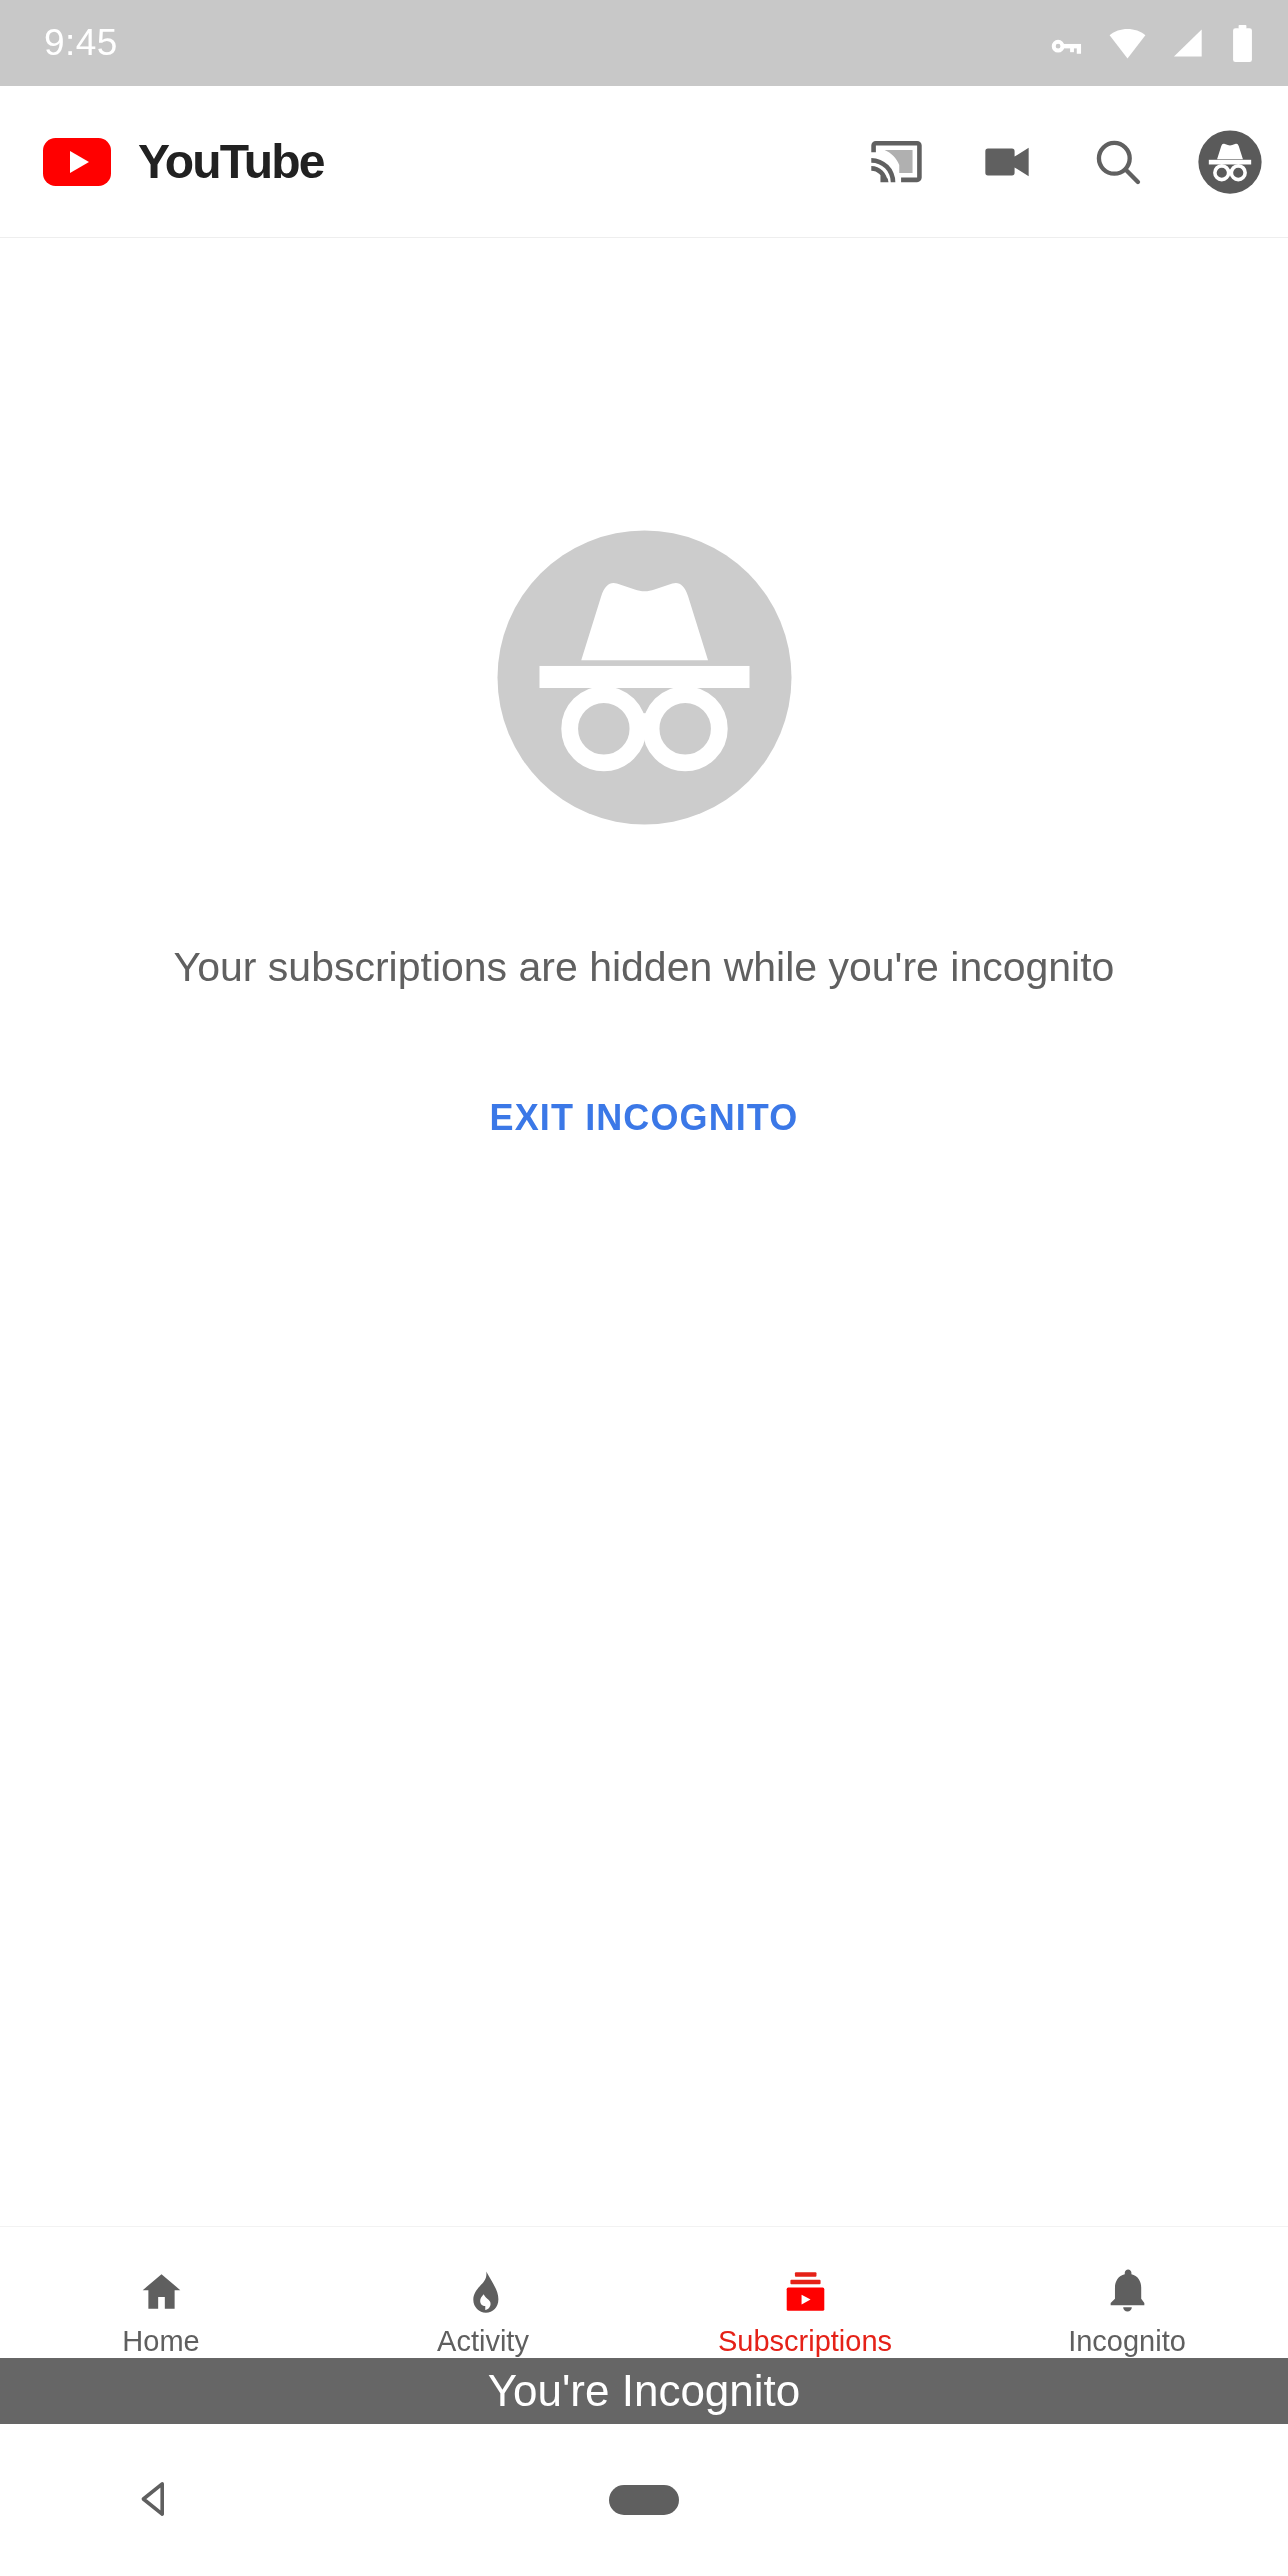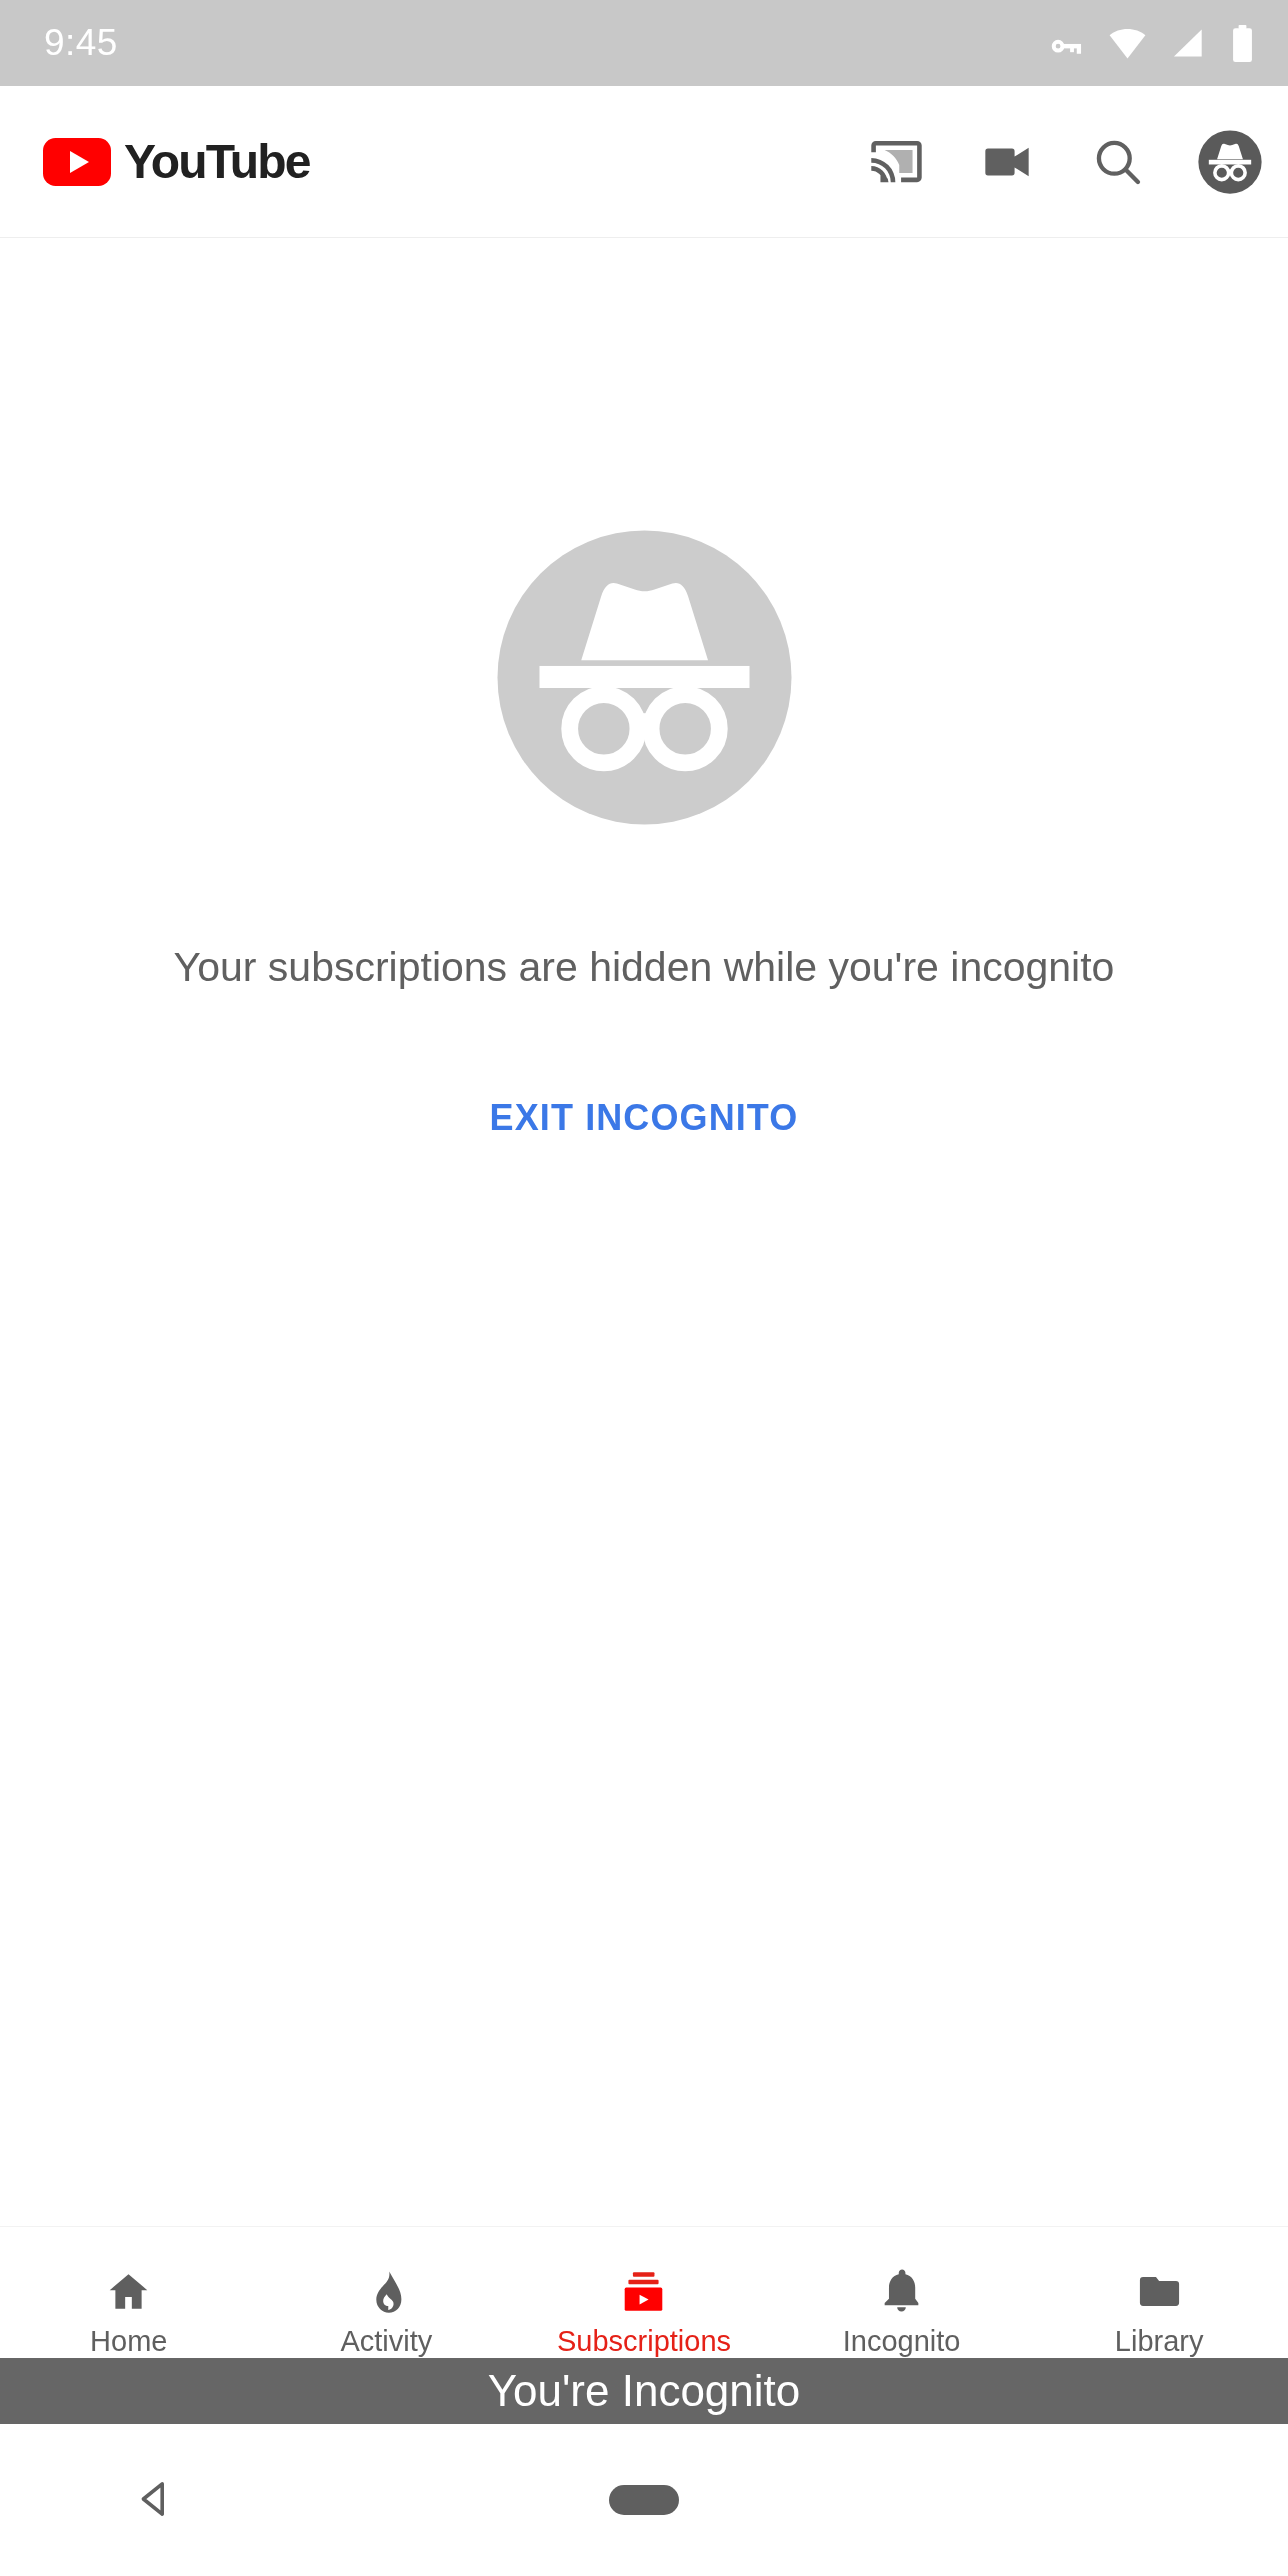--- a/index.html
+++ b/index.html
@@ -21,21 +21,21 @@
   .status-icons { display:flex; align-items:center; gap:23px; }
   .status-icons svg { display:block; }
 
   
   .app-header {
     height:152px; flex:0 0 152px; background:#ffffff;
     display:flex; align-items:center; justify-content:space-between;
     padding:0 25px 0 43px;
     border-bottom:1.8px solid #eeeeee;
   }
-  .brand { display:flex; align-items:center; gap:13px; }
+  .brand { display:flex; align-items:center; gap:27px; }
   .brand-mark {
     width:68px; height:48px; background:#ff0000; border-radius:12.5px;
     display:flex; align-items:center; justify-content:center;
   }
   .brand-mark .tri {
     width:0; height:0;
     border-left:19.7px solid #ffffff;
     border-top:11.6px solid transparent;
     border-bottom:11.6px solid transparent;
     margin-left:4.5px;
@@ -218,28 +218,20 @@
 
     <div class="tab">
       <span class="tab-icon">
         <svg width="47" height="47" viewBox="0 0 24 24" fill="#5f5f5f">
           <path d="M12 22.2c1.2 0 2.2-1 2.2-2.2H9.8c0 1.2 1 2.2 2.2 2.2zm7-6.5v-5.6c0-3.4-1.8-6.2-5-6.9v-.8c0-.9-.8-1.6-1.7-1.6s-1.7.7-1.7 1.6v.8c-3.2.7-5 3.5-5 6.9v5.6L3.4 17.9v1.1h17.2v-1.1L19 15.7z"></path>
         </svg>
       </span>
       <span class="tab-label">Incognito</span>
     </div>
 
-    <div class="tab">
-      <span class="tab-icon">
-        <svg width="47" height="47" viewBox="0 0 24 24" fill="#5f5f5f">
-          <path d="M10.2 4.6H3.6a1.6 1.6 0 0 0-1.6 1.6v11.6a1.6 1.6 0 0 0 1.6 1.6h16.8a1.6 1.6 0 0 0 1.6-1.6V8.2a1.6 1.6 0 0 0-1.6-1.6h-8.6l-1.6-2z"></path>
-        </svg>
-      </span>
-      <span class="tab-label">Library</span>
-    </div>
 
   </div>
 
   <div class="incognito-banner">
     <span>You're Incognito</span>
   </div>
 
   <div class="android-nav">
     <span class="nav-back">
       <svg width="48" height="48" viewBox="0 0 24 24" fill="none" stroke="#5f5f5f" stroke-width="1.8" stroke-linejoin="round">

